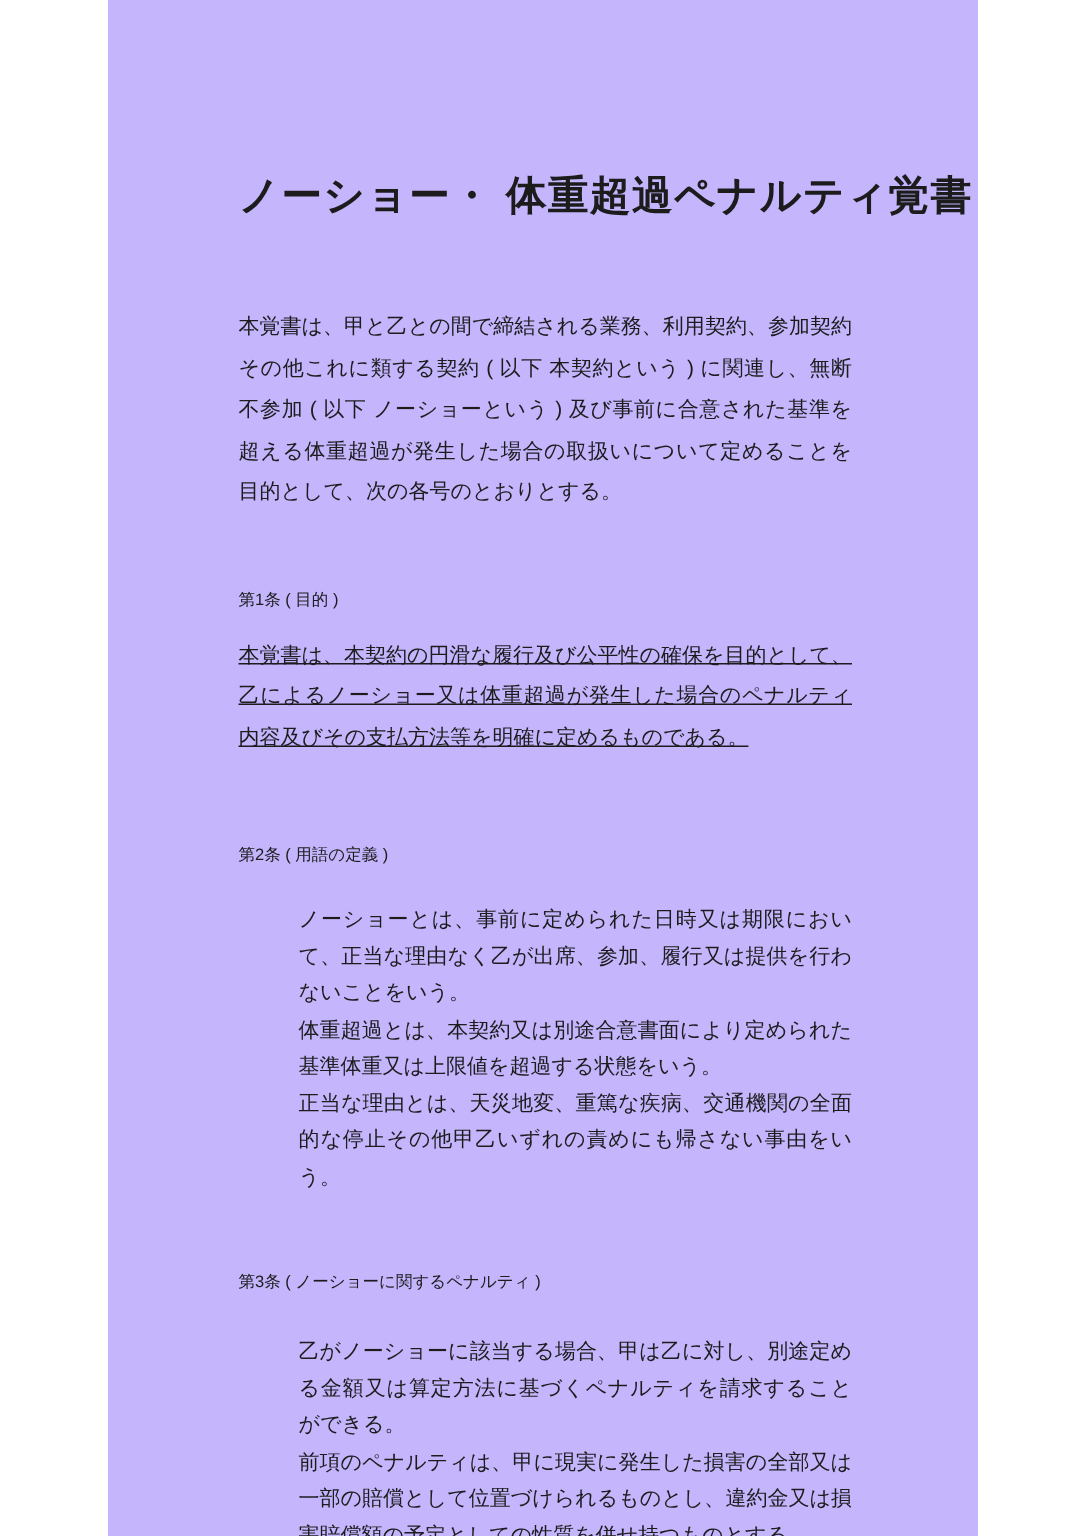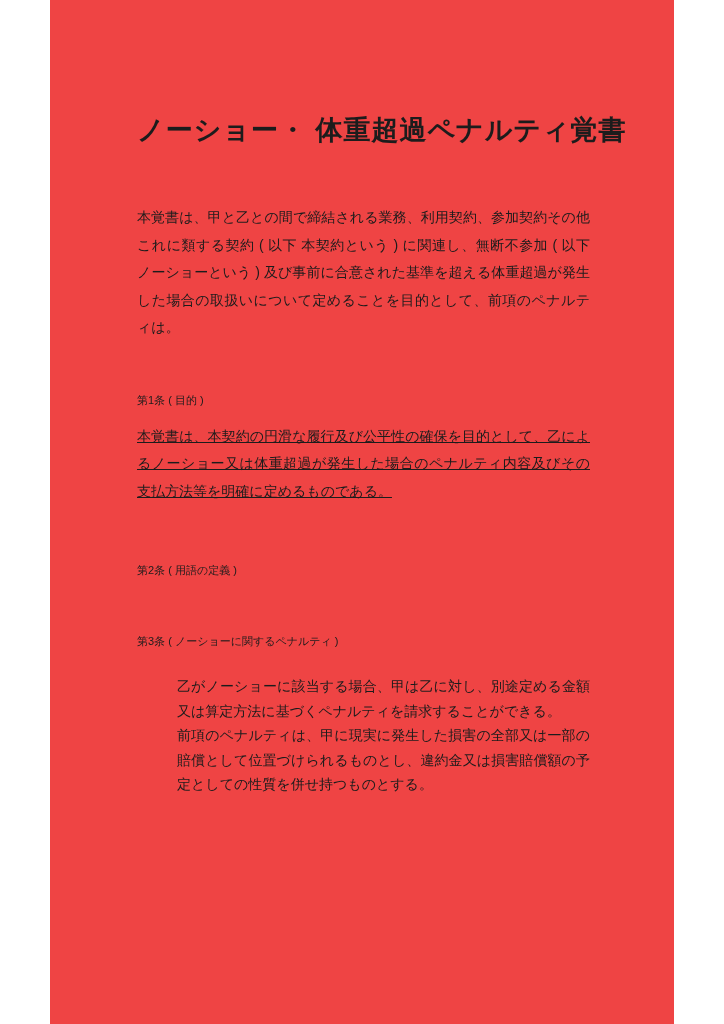--- a/index.html
+++ b/index.html
@@ -1,22 +1,22 @@
 <!DOCTYPE html>
 <html><head>
 <meta charset="utf-8">
 <style>
   * { margin: 0; padding: 0; box-sizing: border-box; }
   html, body { background: #ffffff; }
   .page {
     position: relative;
-    width: 624px;
+    width: 580px;
     height: 1024px;
     margin: 0 auto;
-    background: #ef4444;
+    background: #c4b5fd;
     color: #1c1c1c;
     font-family: "Liberation Sans", "DejaVu Sans", sans-serif;
     overflow: hidden;
   }
   .content {
     padding: 110px 84px 0 87px;
   }
   .doc-title {
     font-size: 27px;
     font-weight: 600;
@@ -65,29 +65,34 @@
   .items-gap-21 { margin-top: 21px; }
 </style>
 </head>
 <body>
 
 <div class="page">
   <div class="content">
 
     <h1 class="doc-title">ノーショー・ 体重超過ペナルティ覚書</h1>
 
-    <p class="preamble">本覚書は、甲と乙との間で締結される業務、利用契約、参加契約その他これに類する契約 ( 以下 本契約という ) に関連し、無断不参加 ( 以下 ノーショーという ) 及び事前に合意された基準を超える体重超過が発生した場合の取扱いについて定めることを目的として、前項のペナルティは。</p>
+    <p class="preamble">本覚書は、甲と乙との間で締結される業務、利用契約、参加契約その他これに類する契約 ( 以下 本契約という ) に関連し、無断不参加 ( 以下 ノーショーという ) 及び事前に合意された基準を超える体重超過が発生した場合の取扱いについて定めることを目的として、次の各号のとおりとする。</p>
 
     <section class="article m-top-46">
       <h2 class="article-heading">第1条 ( 目的 )</h2>
       <p class="article-body">本覚書は、本契約の円滑な履行及び公平性の確保を目的として、乙によるノーショー又は体重超過が発生した場合のペナルティ内容及びその支払方法等を明確に定めるものである。</p>
     </section>
 
     <section class="article m-top-53">
       <h2 class="article-heading">第2条 ( 用語の定義 )</h2>
+      <ul class="article-items items-gap-18">
+        <li>ノーショーとは、事前に定められた日時又は期限において、正当な理由なく乙が出席、参加、履行又は提供を行わないことをいう。</li>
+        <li>体重超過とは、本契約又は別途合意書面により定められた基準体重又は上限値を超過する状態をいう。</li>
+        <li>正当な理由とは、天災地変、重篤な疾病、交通機関の全面的な停止その他甲乙いずれの責めにも帰さない事由をいう。</li>
+      </ul>
     </section>
 
     <section class="article m-top-47">
       <h2 class="article-heading">第3条 ( ノーショーに関するペナルティ )</h2>
       <ul class="article-items items-gap-21">
         <li>乙がノーショーに該当する場合、甲は乙に対し、別途定める金額又は算定方法に基づくペナルティを請求することができる。</li>
         <li>前項のペナルティは、甲に現実に発生した損害の全部又は一部の賠償として位置づけられるものとし、違約金又は損害賠償額の予定としての性質を併せ持つものとする。</li>
       </ul>
     </section>
 

